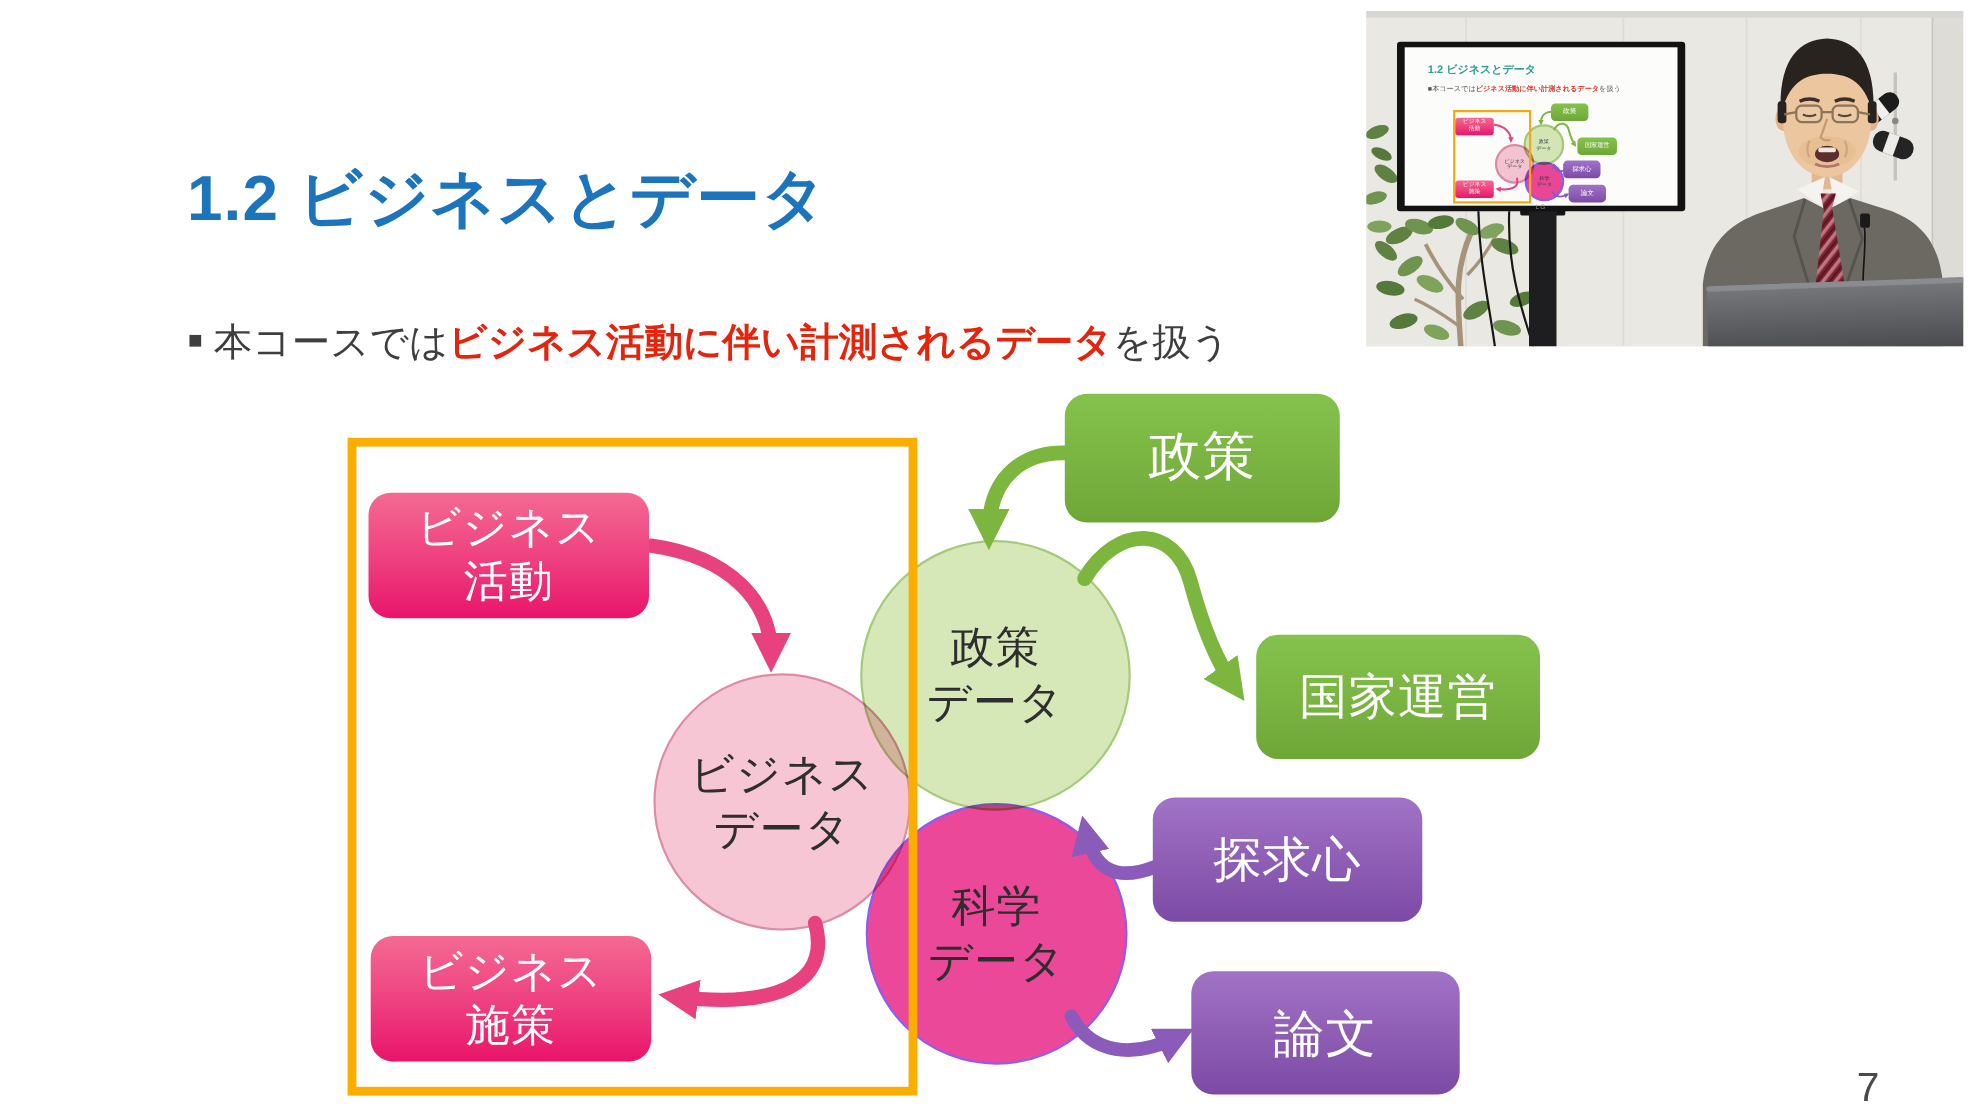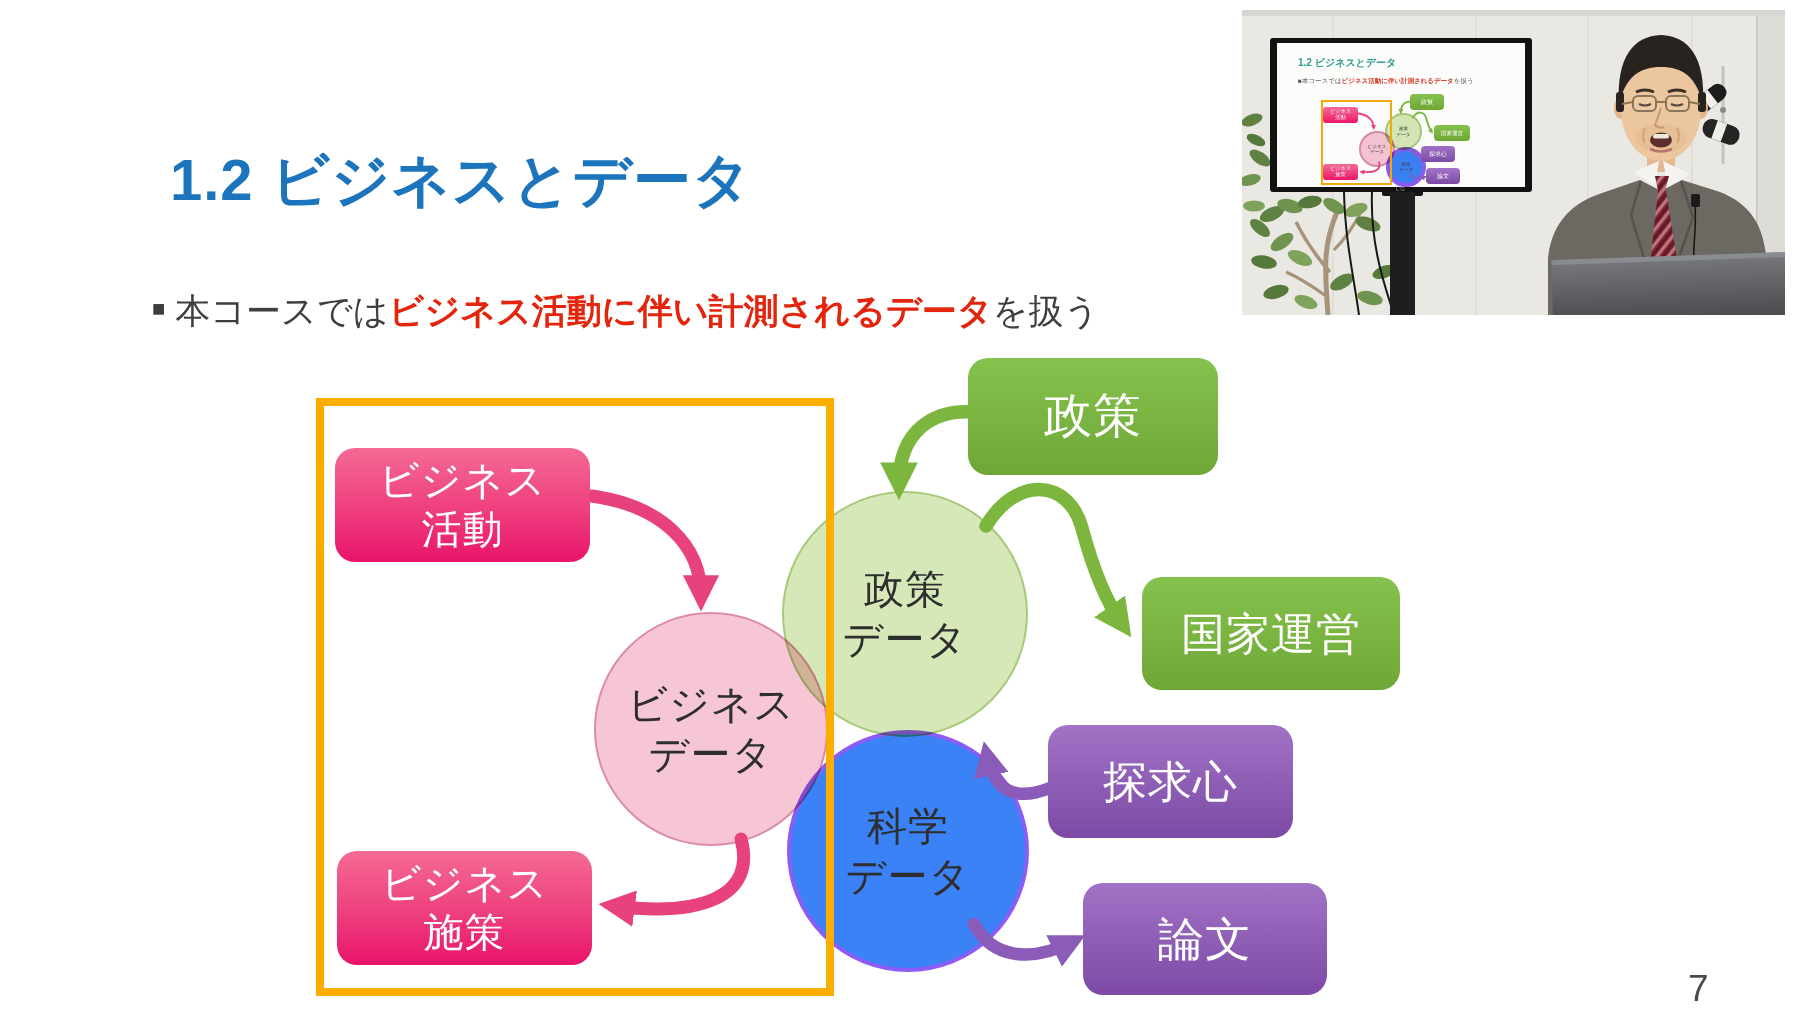--- a/index.html
+++ b/index.html
@@ -2,37 +2,37 @@
 <html><head>
 <meta charset="utf-8">
 <style>
   html,body{margin:0;padding:0}
   body{width:1800px;height:1013px;background:#FFFFFF;position:relative;overflow:hidden;
        font-family:"Liberation Sans","DejaVu Sans",sans-serif}
   .abs{position:absolute}
 
   
   .title{left:170px;top:142px;font-size:58px;font-weight:bold;color:#1B74BC;letter-spacing:1px;white-space:nowrap}
-  .bullet{left:152px;top:288px;font-size:35px;color:#3E3E3E;white-space:nowrap}
+  .bullet{left:171px;top:288px;font-size:35px;color:#3E3E3E;white-space:nowrap}
   .bullet .marker{font-size:22px;vertical-align:7px;margin-right:10px}
   .bullet .hl{color:#E3250E;font-weight:bold}
   .pagenum{left:1688px;top:968px;font-size:37px;color:#4A4A4A}
 
   
   .frame{left:316px;top:398px;width:518px;height:598px;border:8px solid #FBAD00;box-sizing:border-box;z-index:3}
   .node{display:flex;flex-direction:column;align-items:center;justify-content:center;text-align:center;
         z-index:4;color:#fff;border-radius:20px;line-height:1.22;letter-spacing:1px}
   .pinkbox{background:linear-gradient(180deg,#F46A93 0%,#EE3E7E 55%,#E9146B 100%)}
   .greenbox{background:linear-gradient(180deg,#85C24D 0%,#6FA737 100%)}
   .purplebox{background:linear-gradient(180deg,#A173C6 0%,#7C4AA5 100%)}
   .circle{border-radius:50%;mix-blend-mode:multiply;display:flex;flex-direction:column;align-items:center;
           justify-content:center;text-align:center;z-index:1;color:#2E2E2E;line-height:1.25;letter-spacing:1px}
   .c-pink{background:#F7C6D5;border:2px solid #DC8CA8}
   .c-green{background:#D6E8B8;border:2px solid #A6CA79}
-  .c-purple{background:#3b82f6;border:4px solid #8b5cf6}
+  .c-purple{background:#ec4899;border:2px solid #8b5cf6}
   #arrows{left:0;top:0;z-index:2;pointer-events:none}
 
   
   .video{left:1242px;top:10px;width:543px;height:305px;background:#EAE8E2;overflow:hidden;z-index:6}
   #scene{left:0;top:0;z-index:1}
   .tv{left:28px;top:28px;width:262px;height:154px;background:#121212;border-radius:3px;z-index:2}
   .screen{left:7px;top:5px;width:248px;height:144px;background:#FCFCFA;overflow:hidden}
   .lg{left:0;right:0;bottom:0;text-align:center;font-size:6px;color:#8F8F8F;letter-spacing:1px;position:absolute}
   .pole{left:148px;top:182px;width:25px;height:123px;background:#1E1E21;z-index:2}
   .mount{left:140px;top:178px;width:41px;height:8px;background:#151517;border-radius:2px;z-index:2}

